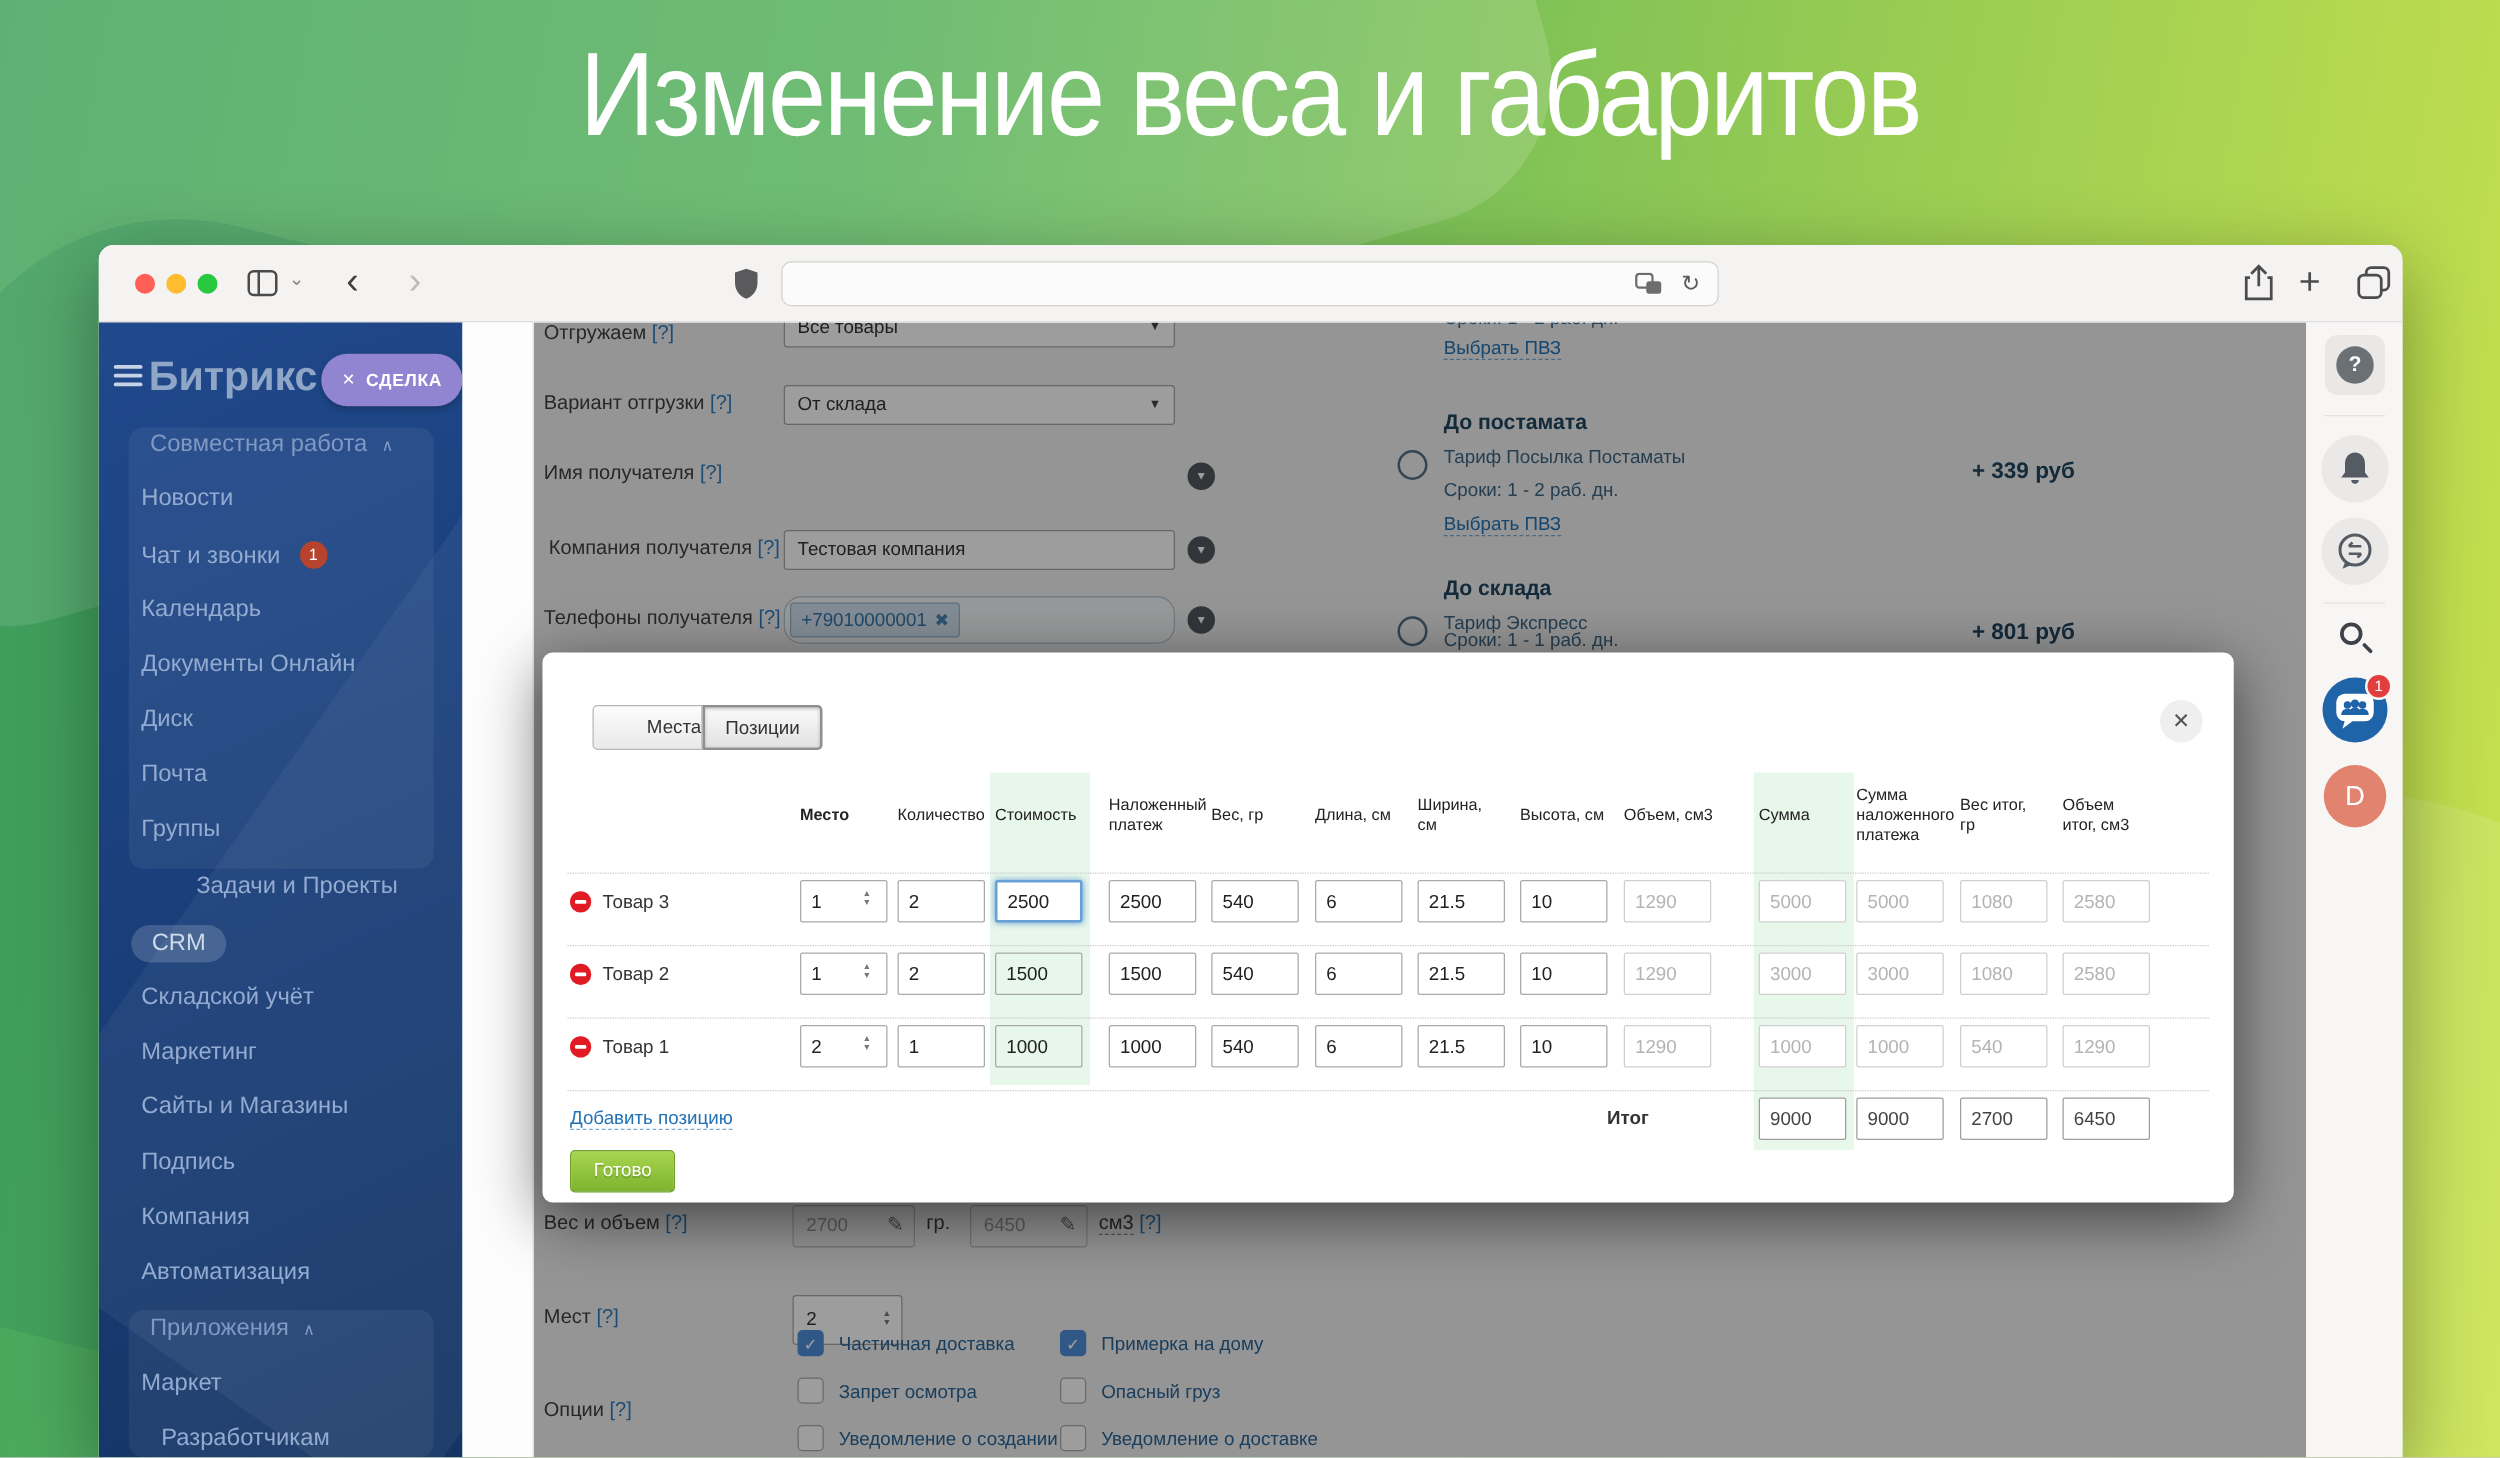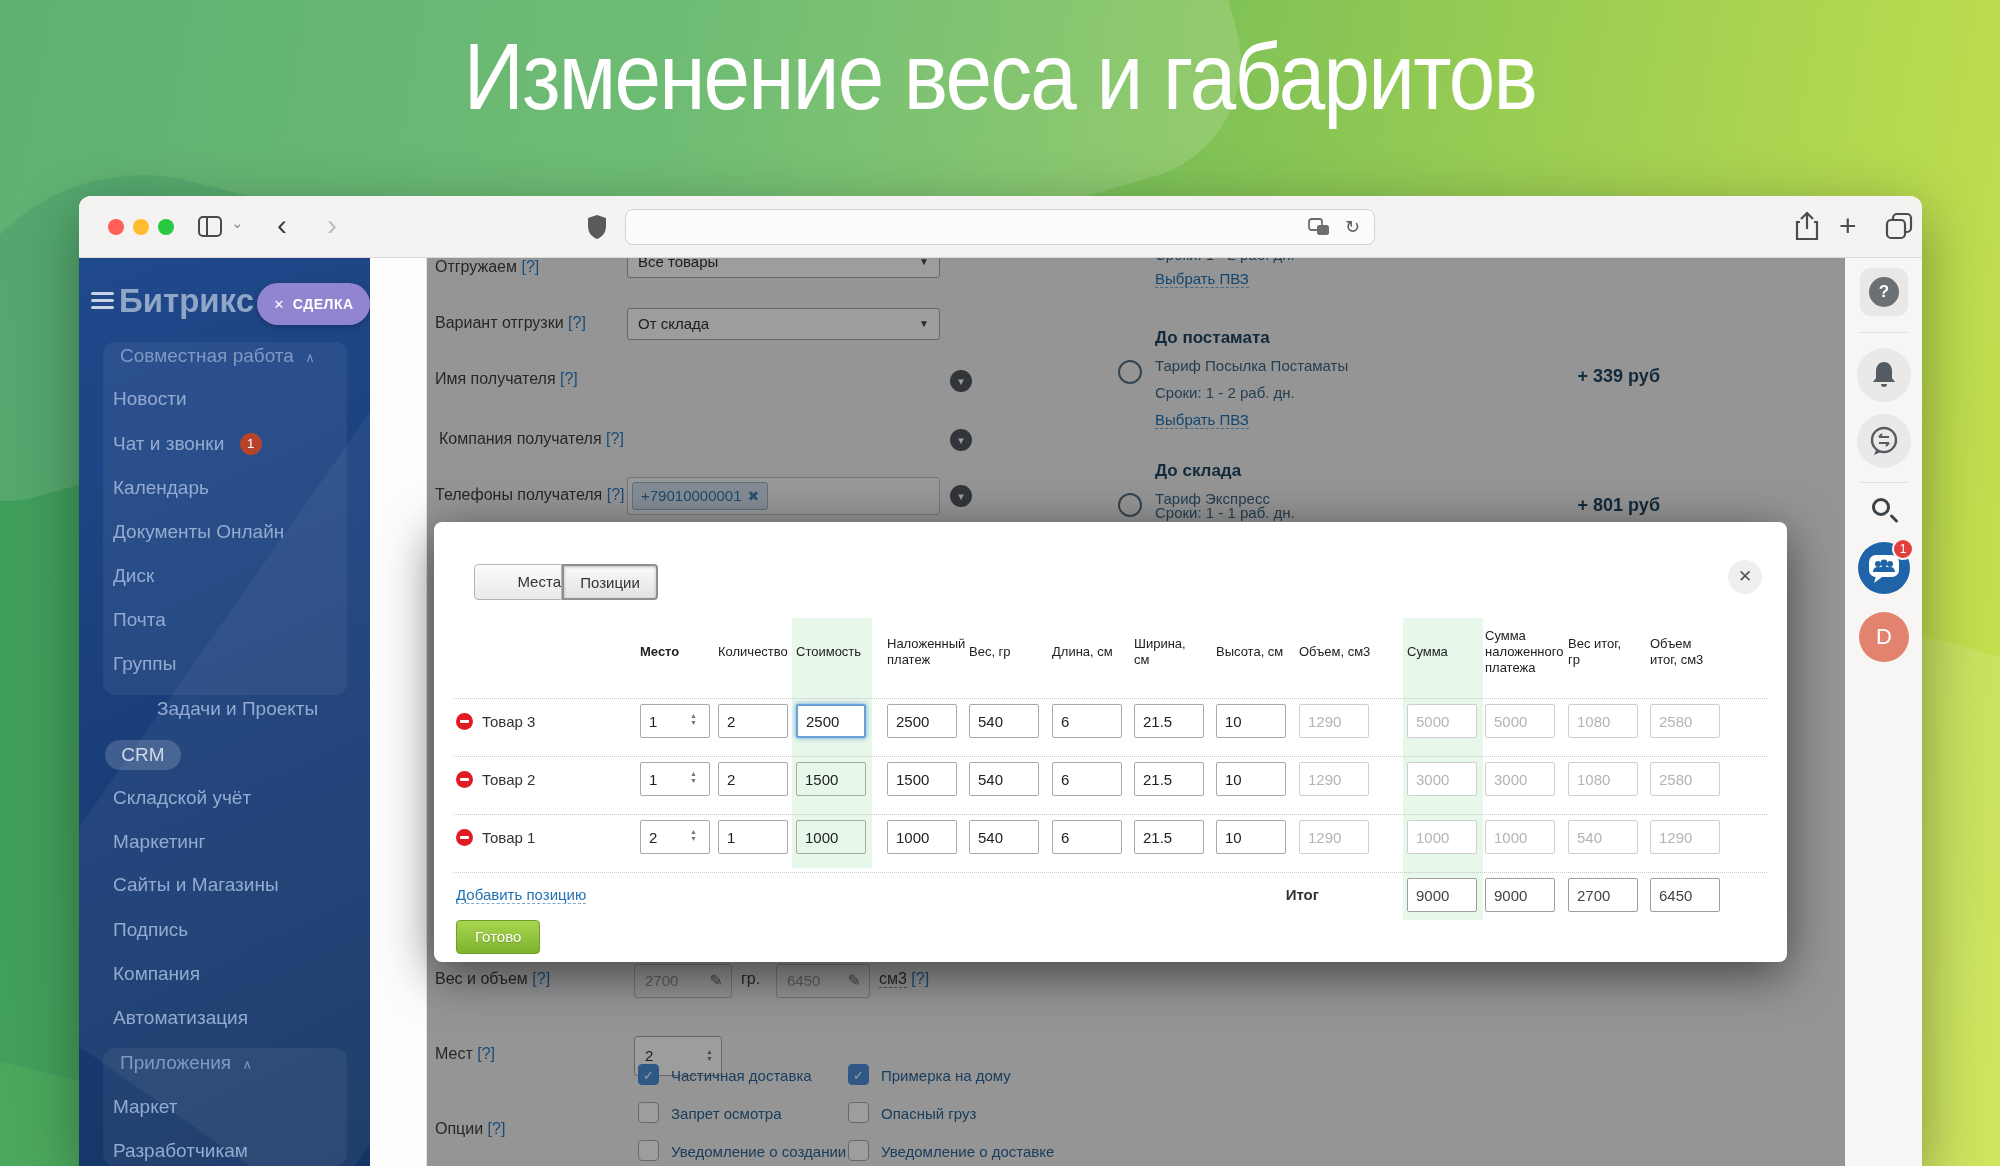--- a/index.html
+++ b/index.html
@@ -203,21 +203,21 @@
       <div class="sb-item" style="top:573px;">Маркетинг</div>
       <div class="sb-item" style="top:616px;">Сайты и Магазины</div>
       <div class="sb-item" style="top:661px;">Подпись</div>
       <div class="sb-item" style="top:705px;">Компания</div>
       <div class="sb-item" style="top:749px;">Автоматизация</div>
       <div class="sb-item sb-section" style="top:794px;">
         <span>Приложения</span>
         <span style="font-size:13px;margin-left:6px;">∧</span>
       </div>
       <div class="sb-item" style="top:838px;">Маркет</div>
-      <div class="sb-item" style="top:882px;">Разработчикам</div>
+      <div class="sb-item" style="top:882px;margin-left:16px;">Разработчикам</div>
     </div>
 
     <div class="white-strip"></div>
 
     <div class="content">
 
       <div class="flabel" style="left:8px;top:0px;">
         <span>Отгружаем</span> <span class="fhelp">[?]</span>
       </div>
       <div class="fselect" style="top:-12px;">
@@ -232,26 +232,27 @@
       </div>
 
       <div class="flabel" style="left:8px;top:112px;">
         <span>Имя получателя</span> <span class="fhelp">[?]</span>
       </div>
       <div class="circbtn" style="top:112px;">▾</div>
 
       <div class="flabel" style="left:12px;top:172px;text-align:center;">
         <span>Компания получателя</span> <span class="fhelp">[?]</span>
       </div>
+      <div class="ftext" style="top:166px;"><span>Тестовая компания</span></div>
       <div class="circbtn" style="top:171px;">▾</div>
 
       <div class="flabel" style="left:8px;top:228px;">
         <span>Телефоны получателя</span> <span class="fhelp">[?]</span>
       </div>
-      <div class="ftagbox" style="top:219px;">
+      <div class="ftagbox" style="top:219px;border-radius:14px;">
         <span class="tagchip">
           <span>+79010000001</span><span class="x">✖</span>
         </span>
       </div>
       <div class="circbtn" style="top:227px;">▾</div>
 
       <div class="d-text" style="top:-12px;">Сроки: 1 - 2 раб. дн.</div>
       <div class="d-link" style="top:12px;">Выбрать ПВЗ</div>
 
       <div class="d-head" style="top:70px;">До постамата</div>

